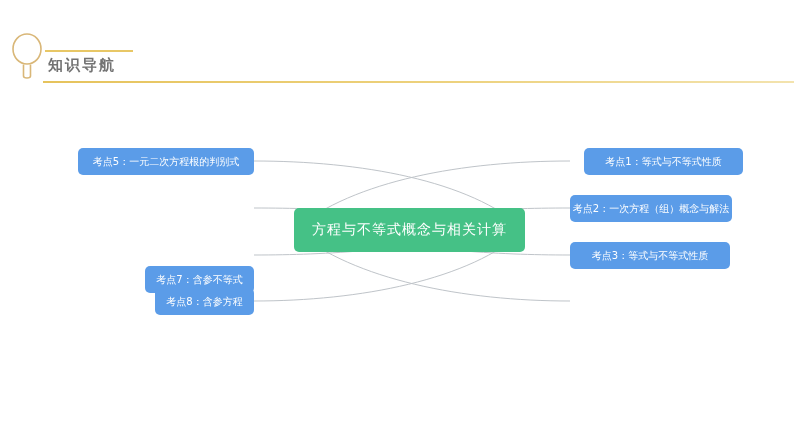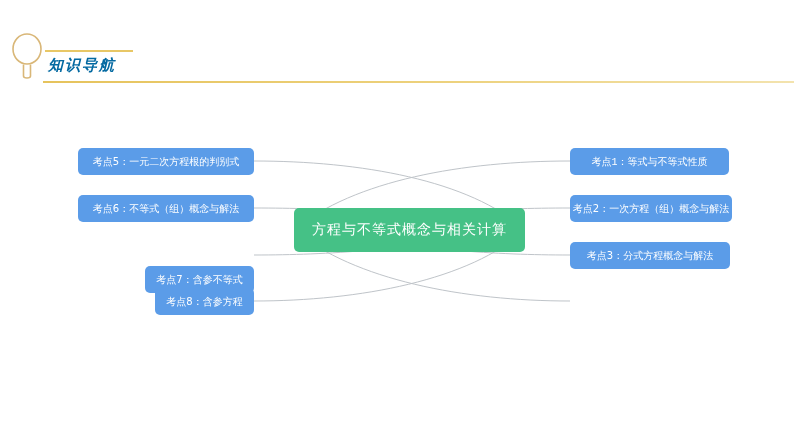--- a/index.html
+++ b/index.html
@@ -41,23 +41,22 @@
   #header-title {
     position: absolute;
     left: 48px;
     top: 52px;
     width: 120px;
     height: 26px;
     line-height: 26px;
     font-size: 15px;
     font-weight: bold;
     letter-spacing: 2px;
-    color: #0369a1;
+    color: #737373;
     font-family: "DejaVu Sans", "Liberation Sans", sans-serif;
-    font-style: italic;
   }
   #header-rule-bottom {
     position: absolute;
     left: 43px;
     top: 81px;
     width: 751px;
     height: 2px;
     background: linear-gradient(to right, #e6c35c 0%, #edd27e 55%, #f3e3ae 100%);
   }
 
@@ -102,21 +101,21 @@
     padding: 0 14px;
   }
 
   
   #node-kp5 { left: 78px;  top: 48px;  width: 176px; }
   #node-kp6 { left: 78px;  top: 95px;  width: 176px; }
   #node-kp7 { left: 145px; top: 142px; width: 109px; margin-top: 24px; }
   #node-kp8 { left: 155px; top: 188px; width: 99px;  }
 
   
-  #node-kp1 { left: 570px; top: 48px;  width: 159px; font-family: Liberation Mono, monospace; }
+  #node-kp1 { left: 584px; top: 48px;  width: 159px; }
   #node-kp2 { left: 570px; top: 95px;  width: 162px; }
   #node-kp3 { left: 570px; top: 142px; width: 160px; }
   #node-kp4 { left: 570px; top: 188px; width: 175px; }
 
   
   #node-center { left: 294px; top: 108px; width: 231px; }
 </style>
 </head>
 <body>
 
@@ -145,22 +144,21 @@
       <path d="M254 201 C 360 201, 470 180, 525 130"></path>
 
       <path d="M570 61 C 464 61, 354 80, 294 130"></path>
       <path d="M570 108 C 494 108, 424 112, 294 130"></path>
       <path d="M570 155 C 494 155, 424 150, 294 130"></path>
       <path d="M570 201 C 464 201, 354 180, 294 130"></path>
     </g>
   </svg>
 
   <div class="node node-branch" id="node-kp5">考点5：一元二次方程根的判别式</div>
-  <div class="node node-branch" id="node-kp6">考点6：不等式（组）概念与解法</div>
   <div class="node node-branch" id="node-kp7">考点7：含参不等式</div>
   <div class="node node-branch" id="node-kp8">考点8：含参方程</div>
 
   <div class="node node-branch" id="node-kp1">考点1：等式与不等式性质</div>
   <div class="node node-branch" id="node-kp2">考点2：一次方程（组）概念与解法</div>
-  <div class="node node-branch" id="node-kp3">考点3：分式方程概念与解法</div>
+  <div class="node node-branch" id="node-kp3">考点3：等式与不等式性质</div>
 
   <div class="node node-center" id="node-center">方程与不等式概念与相关计算</div>
 </div>
 
 </body></html>

